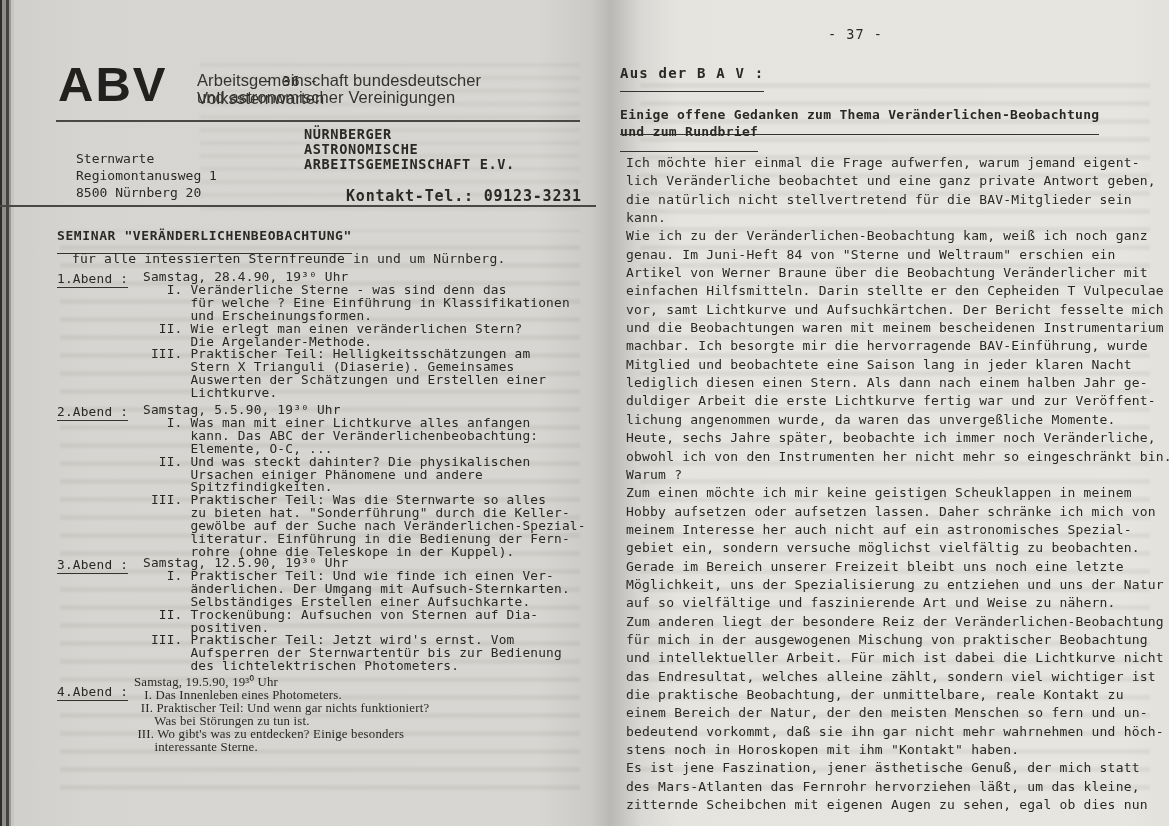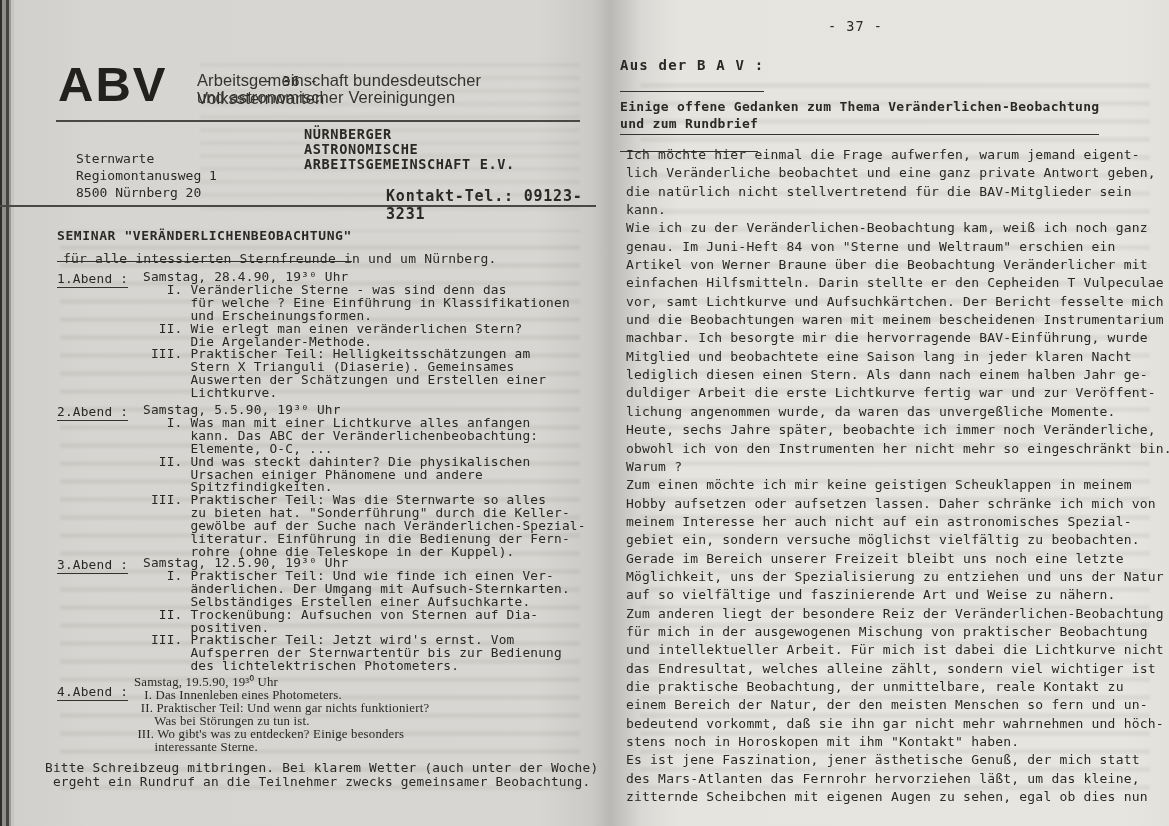--- a/index.html
+++ b/index.html
@@ -19,21 +19,21 @@
     position:absolute;left:0;top:0;width:14px;height:826px;
     background:linear-gradient(90deg,
       #2e2d2b 0 2px,#8f8e8a 2px 6px,#44433f 6px 9px,
       #9b9a96 9px 11px,#c7c6c2 11px 14px);
   }
   .pos{position:absolute;}
   .mono{font-family:"DejaVu Sans Mono","Liberation Mono",monospace;}
   .sans{font-family:"Liberation Sans","DejaVu Sans",sans-serif;}
   .lines{white-space:pre;font-size:12.8px;line-height:12.9px;letter-spacing:0.2px;}
   .body-lines{white-space:pre;font-size:13px;line-height:18.35px;letter-spacing:0.2px;}
-  .ul{border-bottom:1.5px solid #34322e;padding-bottom:18px;display:inline-block;}
+  .ul{border-bottom:1.5px solid #34322e;padding-bottom:10px;display:inline-block;}
   .rule{position:absolute;background:#4a4844;height:2px;}
   .pageno{font-size:13.5px;letter-spacing:1px;}
   .abend-label{position:absolute;left:57px;font-size:12.8px;
     border-bottom:1.4px solid #34322e;padding-bottom:1px;letter-spacing:0.2px;}
   .abend-lines{position:absolute;left:143px;}
   
   .bleed{
     position:absolute;pointer-events:none;
     background-image:repeating-linear-gradient(0deg,
       rgba(104,100,92,0.085) 0 5px, rgba(104,100,92,0.0) 5px 18px);
@@ -78,27 +78,27 @@
     <div class="rule" style="left:42px;top:120px;width:524px;"></div>
 
     <div class="pos club" style="left:290px;top:127px;">NÜRNBERGER
 ASTRONOMISCHE
 ARBEITSGEMEINSCHAFT E.V.</div>
 
     <div class="pos addr" style="left:62px;top:150px;">Sternwarte
 Regiomontanusweg 1
 8500 Nürnberg 20</div>
 
-    <div class="pos contact" style="left:332px;top:187px;margin-left:40px;">Kontakt-Tel.: 09123-3231</div>
+    <div class="pos contact" style="left:332px;top:187px;">Kontakt-Tel.: 09123-3231</div>
     <div class="rule" style="left:-14px;top:205px;width:596px;"></div>
 
     <div class="pos" style="left:43px;top:225px;">
       <span class="ul sem-title">SEMINAR  "VERÄNDERLICHENBEOBACHTUNG"</span>
     </div>
-    <div class="pos sem-sub" style="left:49px;top:251px;">für alle intessierten Sternfreunde in und um Nürnberg.</div>
+    <div class="pos sem-sub" style="left:58px;top:251px;">für alle intessierten Sternfreunde in und um Nürnberg.</div>
 
     <div class="pos" style="left:0;top:271px;width:582px;">
       <span class="abend-label mono" style="left:43px;">1.Abend :</span>
       <div class="abend-lines lines mono" style="left:129px;">Samstag, 28.4.90, 19³⁰ Uhr
    I. Veränderliche Sterne - was sind denn das
       für welche ? Eine Einführung in Klassifikationen
       und Erscheinungsformen.
   II. Wie erlegt man einen veränderlichen Stern?
       Die Argelander-Methode.
  III. Praktischer Teil: Helligkeitsschätzungen am
@@ -139,25 +139,23 @@
     <div class="pos" style="left:0;top:676px;width:582px;">
       <span class="abend-label mono" style="left:43px;margin-top:8px;">4.Abend :</span>
       <div class="abend-lines lines mono" style="left:120px;font-family:Liberation Serif, serif;">Samstag, 19.5.90, 19³⁰ Uhr
    I. Das Innenleben eines Photometers.
   II. Praktischer Teil: Und wenn gar nichts funktioniert?
       Was bei Störungen zu tun ist.
  III. Wo gibt's was zu entdecken? Einige besonders
       interessante Sterne.</div>
     </div>
 
-    <div class="pos footer-note" style="left:31px;top:761px;">Bitte Schreibzeug mitbringen. Bei klarem Wetter (auch unter der Woche)
- ergeht ein Rundruf an die Teilnehmer zwecks gemeinsamer Beobachtung.</div>
   </div>
 
-  <div class="pos" style="left:596px;top:0;width:573px;height:612px;">
+  <div class="pos" style="left:596px;top:8px;width:573px;height:612px;">
 
     <div class="pos pageno" style="left:232px;top:18px;">- 37 -</div>
 
     <div class="pos" style="left:24px;top:55px;">
       <span class="ul bav-head">Aus der B A V :</span>
     </div>
 
     <div class="pos" style="left:24px;top:96px;">
       <span class="ul art-title">Einige offene Gedanken zum Thema Veränderlichen-Beobachtung</span>
     </div>

